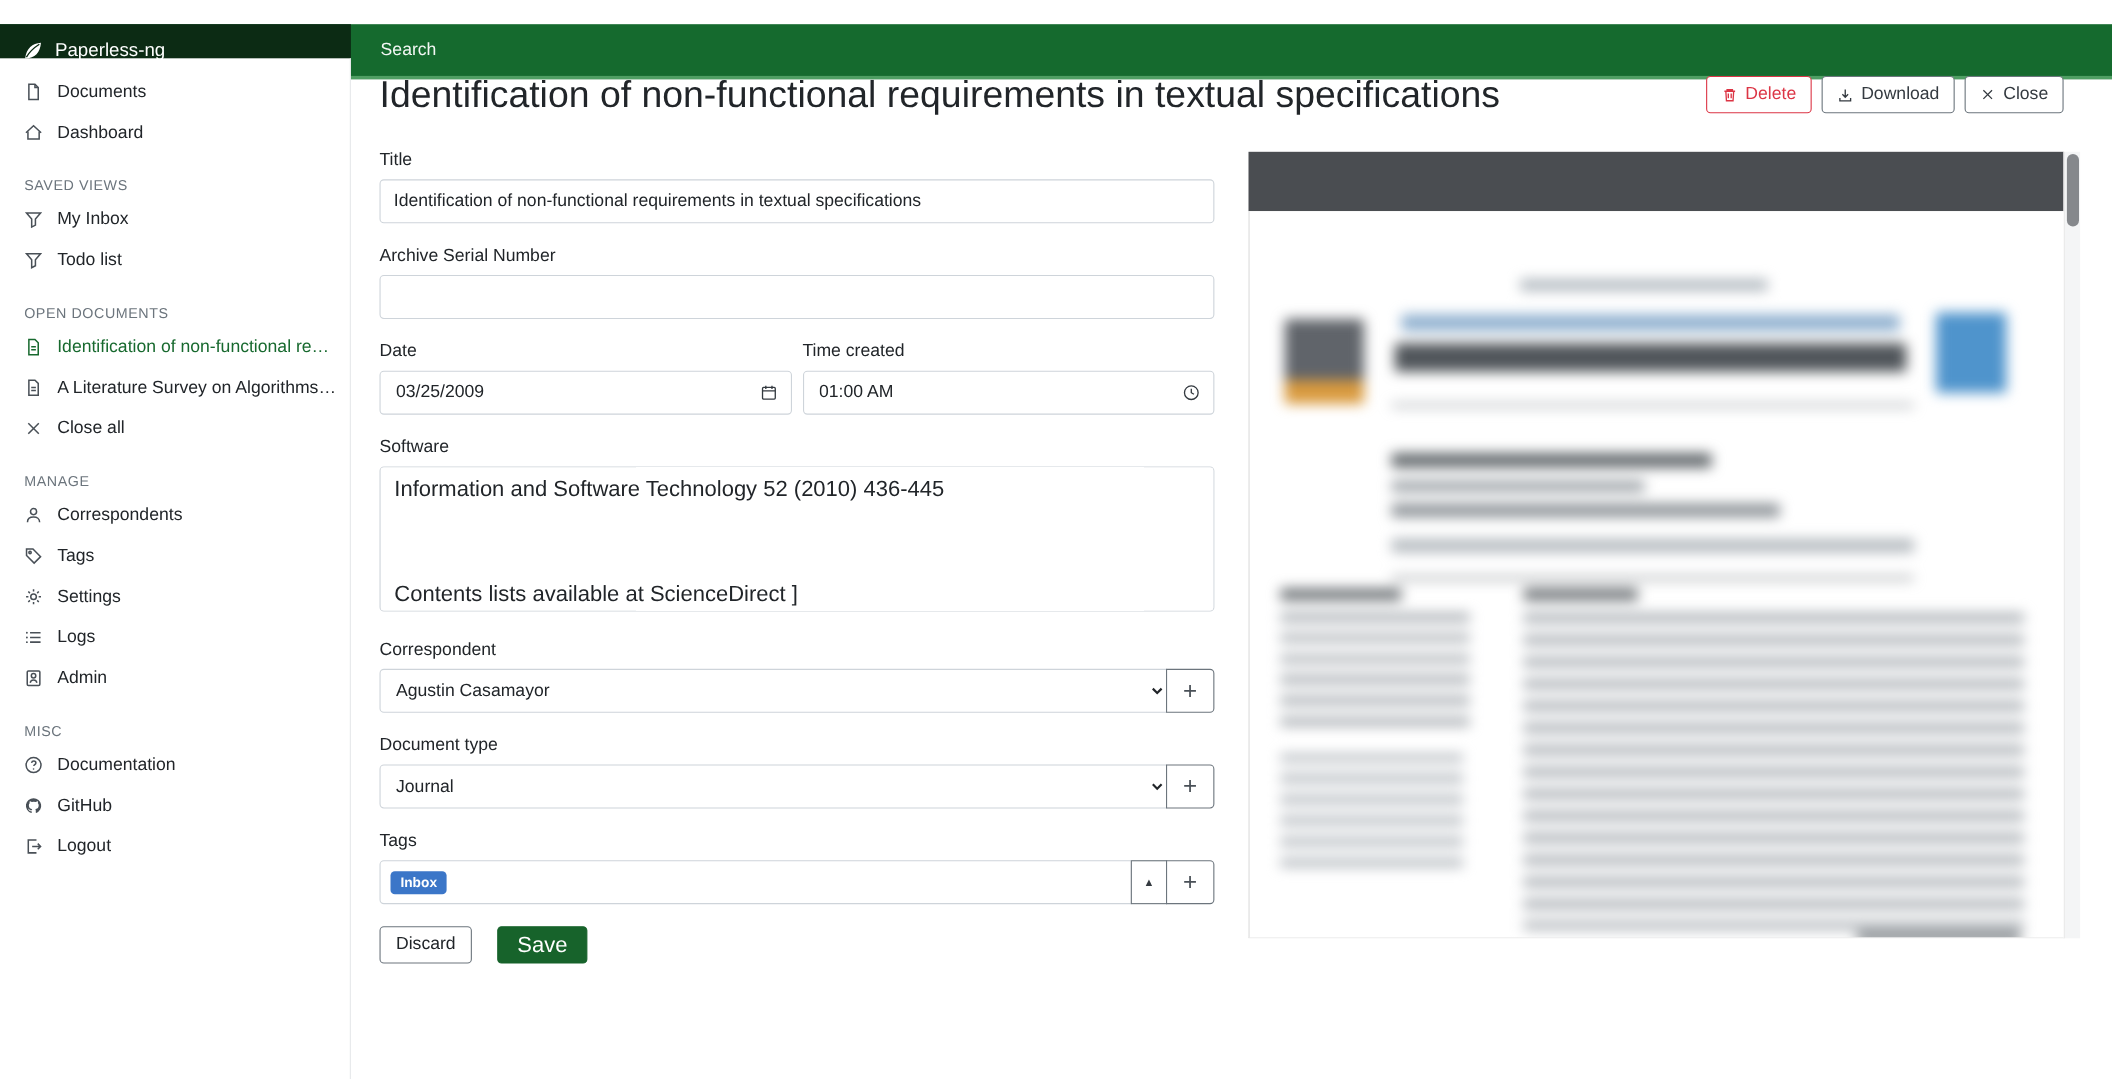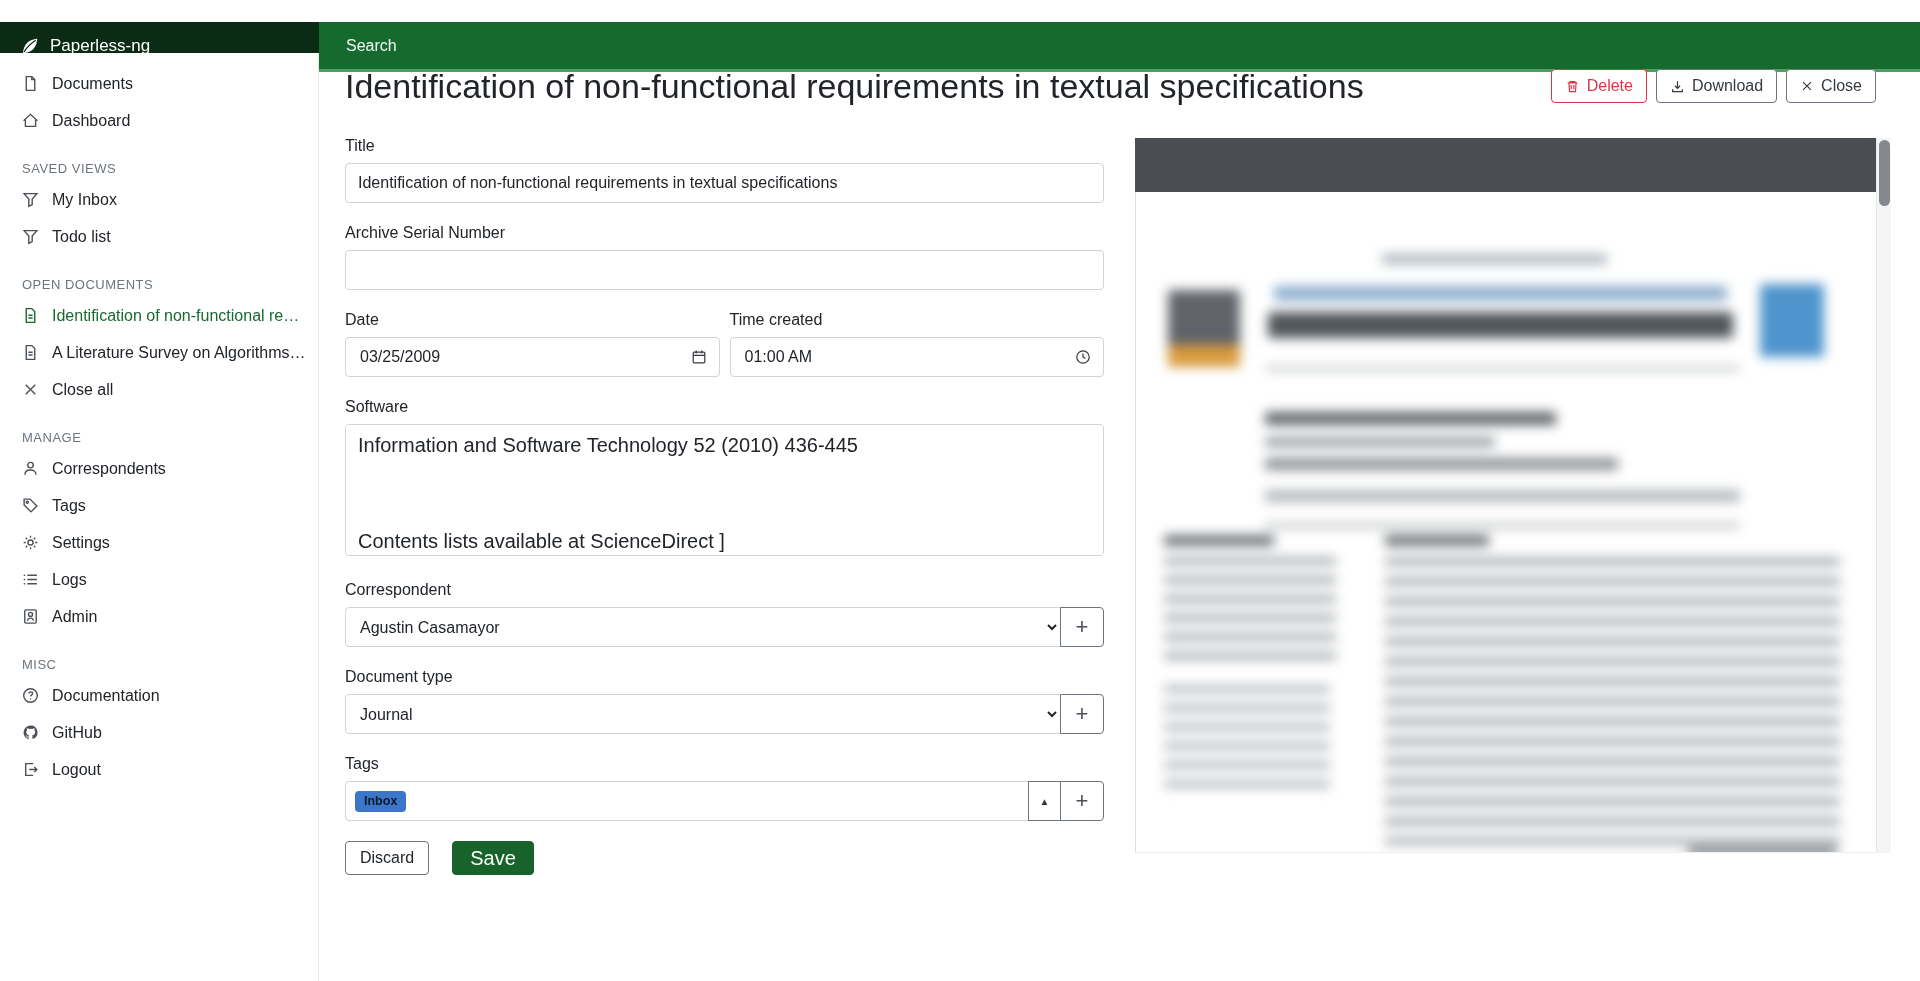--- a/index.html
+++ b/index.html
@@ -94,21 +94,21 @@
     width:44px; height:40px; margin-left:-1px; background:#fff; border:1px solid #6c757d;
     border-radius:0 4px 4px 0; display:flex; align-items:center; justify-content:center;
     font-size:22px; font-weight:300; color:#495057; cursor:pointer; font-family:inherit;
   }
   .ig-btn.mid { width:33px; border-radius:0; font-size:10px; color:#343a40; }
   .tags-box {
     flex:1; height:40px; border:1px solid #ced4da; border-radius:4px 0 0 4px;
     display:flex; align-items:center; padding:0 9px; background:#fff; cursor:text;
   }
   .tag-badge {
-    background:#3b76c8; color:#0f172a; font-size:12.5px; font-weight:700;
+    background:#3b76c8; color:#ffffff; font-size:12.5px; font-weight:700;
     padding:3px 9px; border-radius:4px; line-height:15px;
   }
   .form-footer { display:flex; gap:23px; margin-top:18px; }
   .btn-discard {
     height:34px; padding:4px 14px; background:#fff; border:1px solid #6c757d;
     border-radius:4px; font-size:16px; color:#212529; cursor:pointer; font-family:inherit;
   }
   .btn-save {
     height:34px; padding:4px 17px; background:#17632b; border:1px solid #17632b;
     border-radius:4px; font-size:20px; color:#fff; cursor:pointer; font-family:inherit;

